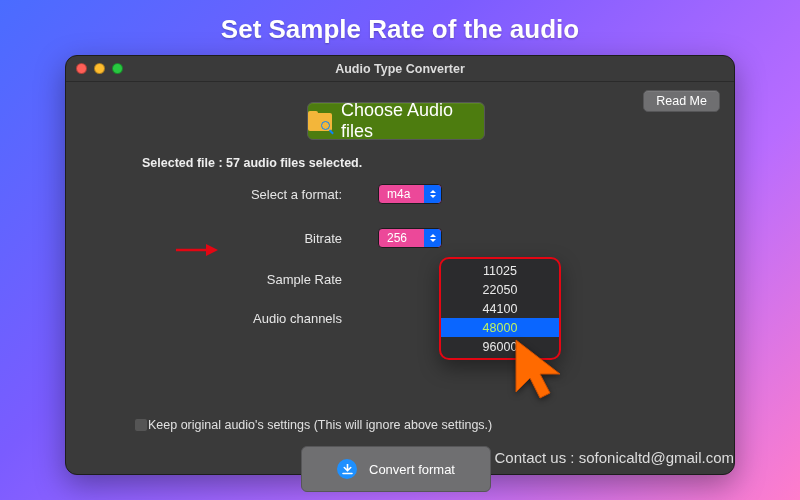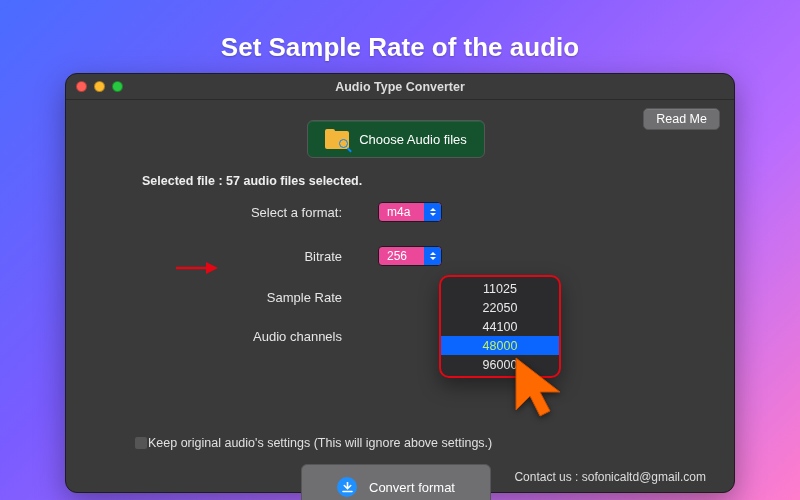--- a/index.html
+++ b/index.html
@@ -2,21 +2,21 @@
 <html><head>
 <meta charset="utf-8">
 <style>
   * { box-sizing: border-box; margin: 0; padding: 0; }
   html, body { width: 800px; height: 500px; overflow: hidden; font-family: -apple-system, "Helvetica Neue", Arial, sans-serif; }
   body {
     background: linear-gradient(135deg, #4a6cff 0%, #7a5cff 35%, #b86cff 70%, #ff7ecb 100%);
     display: flex; flex-direction: column; align-items: center;
   }
   .banner {
-    color: #fff; font-weight: 700; font-size: 26px; margin-top: 32px; margin-bottom: 10px;
+    color: #fff; font-weight: 700; font-size: 26px; margin-top: 14px; margin-bottom: 10px;
     text-shadow: 0 1px 2px rgba(0,0,0,.25);
   }
   .window {
     width: 670px; height: 420px;
     background: #3a3a3a;
     border: 1px solid #1d1d1d;
     border-radius: 12px;
     box-shadow: 0 10px 30px rgba(0,0,0,.35);
     position: relative;
     color: #e6e6e6;
@@ -37,23 +37,23 @@
 
   .readme {
     position: absolute; right: 14px; top: 8px;
     background: #6f6f71; color: #fff; border: .5px solid #565658;
     border-radius: 5px; padding: 3px 12px; font-size: 12.5px;
     box-shadow: 0 1px 0 rgba(255,255,255,.08) inset;
   }
 
   .choose {
     margin: 6px auto 16px auto; width: 178px; height: 38px;
-    background: #14532d; border-radius: 6px; border: .5px solid #565658;
+    background: #4d7c0f; border-radius: 6px; border: .5px solid #565658;
     display: flex; align-items: center; justify-content: center; gap: 10px;
-    color: #fff; font-size: 13px;
+    color: #fff; font-size: 18px;
     box-shadow: 0 1px 0 rgba(255,255,255,.08) inset;
   }
   .choose .ficon { width: 24px; height: 20px; position: relative; }
   .choose .ficon .folder { width: 24px; height: 18px; background:#f3b63a; border-radius: 2px; position:absolute; bottom:0; }
   .choose .ficon .tab { width:10px; height:5px; background:#f3b63a; border-radius:2px 2px 0 0; position:absolute; top:0; left:0; }
   .choose .ficon .mag { position:absolute; right:-2px; bottom:-2px; width:12px; height:12px; }
   .choose .ficon .mag .ring { width:9px; height:9px; border:1.5px solid #0a84ff; border-radius:50%; position:absolute; }
   .choose .ficon .mag .handle { width:5px; height:1.5px; background:#0a84ff; position:absolute; right:-1px; bottom:1px; transform:rotate(45deg); }
 
   .status { font-size: 12.5px; font-weight: 600; color:#eee; margin: 6px 0 14px 50px; }
@@ -92,21 +92,21 @@
   .keep { display:flex; align-items:center; margin:92px 0 0 42px; font-size:12.5px; color:#e0e0e0; }
   .chk { width:14px; height:14px; border-radius:3px; background:#555; border:.5px solid #3a3a3a; }
 
   .convert {
     margin: 14px auto 0 auto; width: 190px; height: 46px;
     background:#6f6f71; border-radius:6px; border:.5px solid #565658;
     display:flex; align-items:center; justify-content:center; gap:12px; color:#fff;
   }
   .dlicon { width:20px; height:20px; border-radius:50%; background:#1e90ff; display:flex; align-items:center; justify-content:center; }
 
-  .contact { position:absolute; right:28px; bottom:8px; font-size:12px; color:#ddd; }
+  .contact { position:absolute; right:0; bottom:8px; font-size:15px; color:#ddd; }
 
   .cursor { position:absolute; left:444px; top:254px; filter: drop-shadow(0 2px 3px rgba(0,0,0,.5)); }
 </style>
 </head>
 <body>
 
 <div class="banner">Set Sample Rate of the audio</div>
 
 <div class="window">
   <div class="titlebar">

